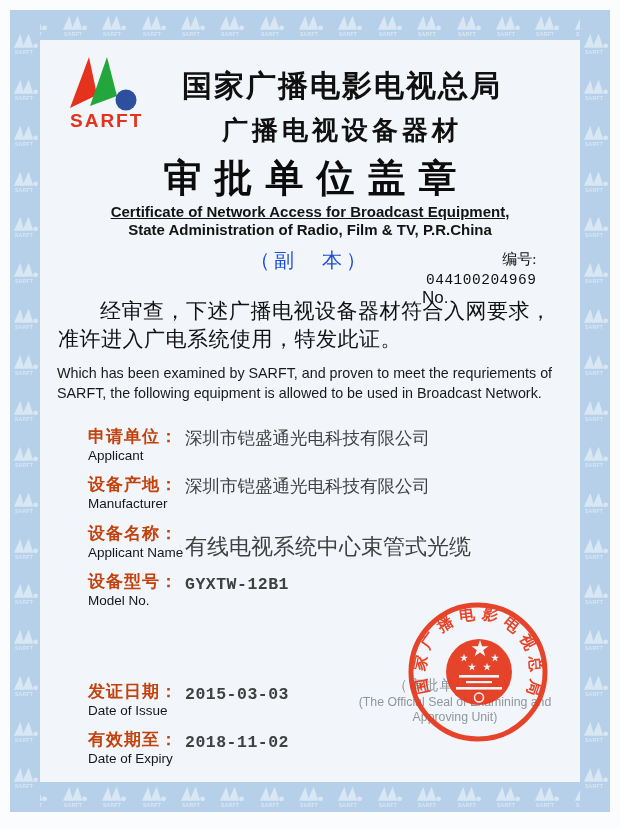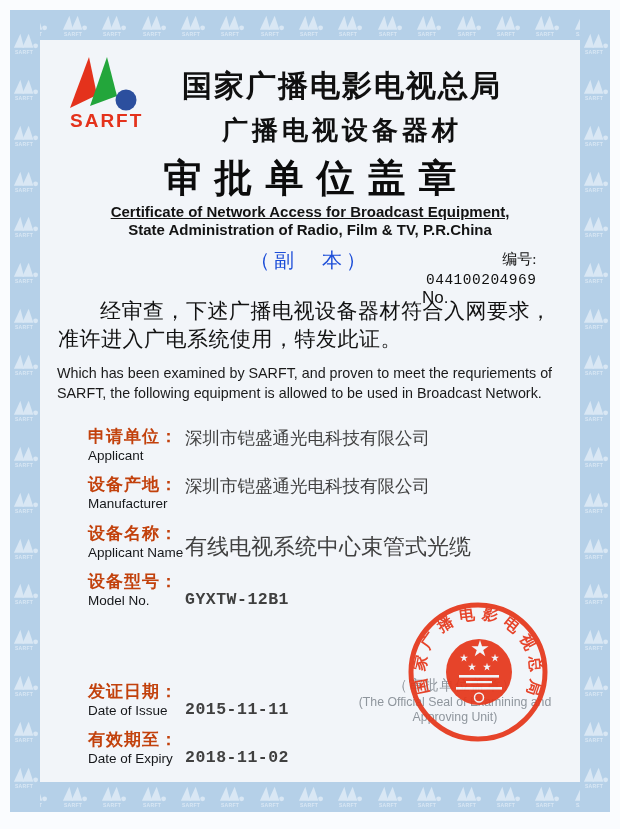--- a/index.html
+++ b/index.html
@@ -51,21 +51,21 @@
 
   
   .frow { position:absolute; left:88px; right:40px; z-index:2; }
   .flabel-cn { font-family:Liberation Sans, sans-serif; font-weight:600; font-size:17px;
                letter-spacing:1px; color:#c2410c; }
   .flabel-en { font-size:13.5px; color:#16181b; margin-top:0; }
   .fvalue { position:absolute; left:97px; top:1px; white-space:nowrap; color:#404040; }
   .fvalue.cjk  { font-family:"Liberation Serif", serif; font-size:17.5px; }
   .fvalue.cjk-big { font-family:"Liberation Serif", serif; font-size:22px; top:10px; }
   .fvalue.cjk-short { font-family:"Liberation Serif", serif; font-size:19px; }
-  .fvalue.mono { font-family:"Liberation Mono", monospace; font-weight:bold; font-size:16.5px; top:20px; letter-spacing:.5px; }
+  .fvalue.mono { font-family:"Liberation Mono", monospace; font-weight:bold; font-size:16.5px; top:5px; letter-spacing:.5px; }
 
   
   .seal-caption { position:absolute; left:330px; width:250px; top:676px; text-align:center;
                   color:#8f969d; z-index:2; }
   .seal-caption .cn { font-family:"Liberation Serif", serif; font-size:14.5px; letter-spacing:1px; }
   .seal-caption .en { font-size:12.3px; line-height:1.2; }
   .seal { position:absolute; left:405px; top:599px; width:146px; height:146px; z-index:3; opacity:.93; }
   .seal .ring { stroke:#e6371b; stroke-width:5; fill:none; }
   .seal .ring-text { fill:#e6371b; font-family:"Liberation Serif", serif; font-weight:bold;
                      font-size:15.5px; letter-spacing:6px; }
@@ -520,21 +520,21 @@
     <div class="fvalue cjk-big fvalue">有线电视系统中心束管式光缆</div>
   </div>
   <div class="frow" style="top:570px">
     <div class="flabel-cn">设备型号：</div>
     <div class="flabel-en">Model No.</div>
     <div class="fvalue mono">GYXTW-12B1</div>
   </div>
   <div class="frow" style="top:680px">
     <div class="flabel-cn">发证日期：</div>
     <div class="flabel-en">Date of Issue</div>
-    <div class="fvalue mono">2015-11-11</div>
+    <div class="fvalue mono">2015-03-03</div>
   </div>
   <div class="frow" style="top:728px">
     <div class="flabel-cn">有效期至：</div>
     <div class="flabel-en">Date of Expiry</div>
     <div class="fvalue mono">2018-11-02</div>
   </div>
 
   <div class="seal-caption">
     <div class="cn">（审批单位盖章）</div>
     <div class="en">(The Official Seal of Examining and</div>

